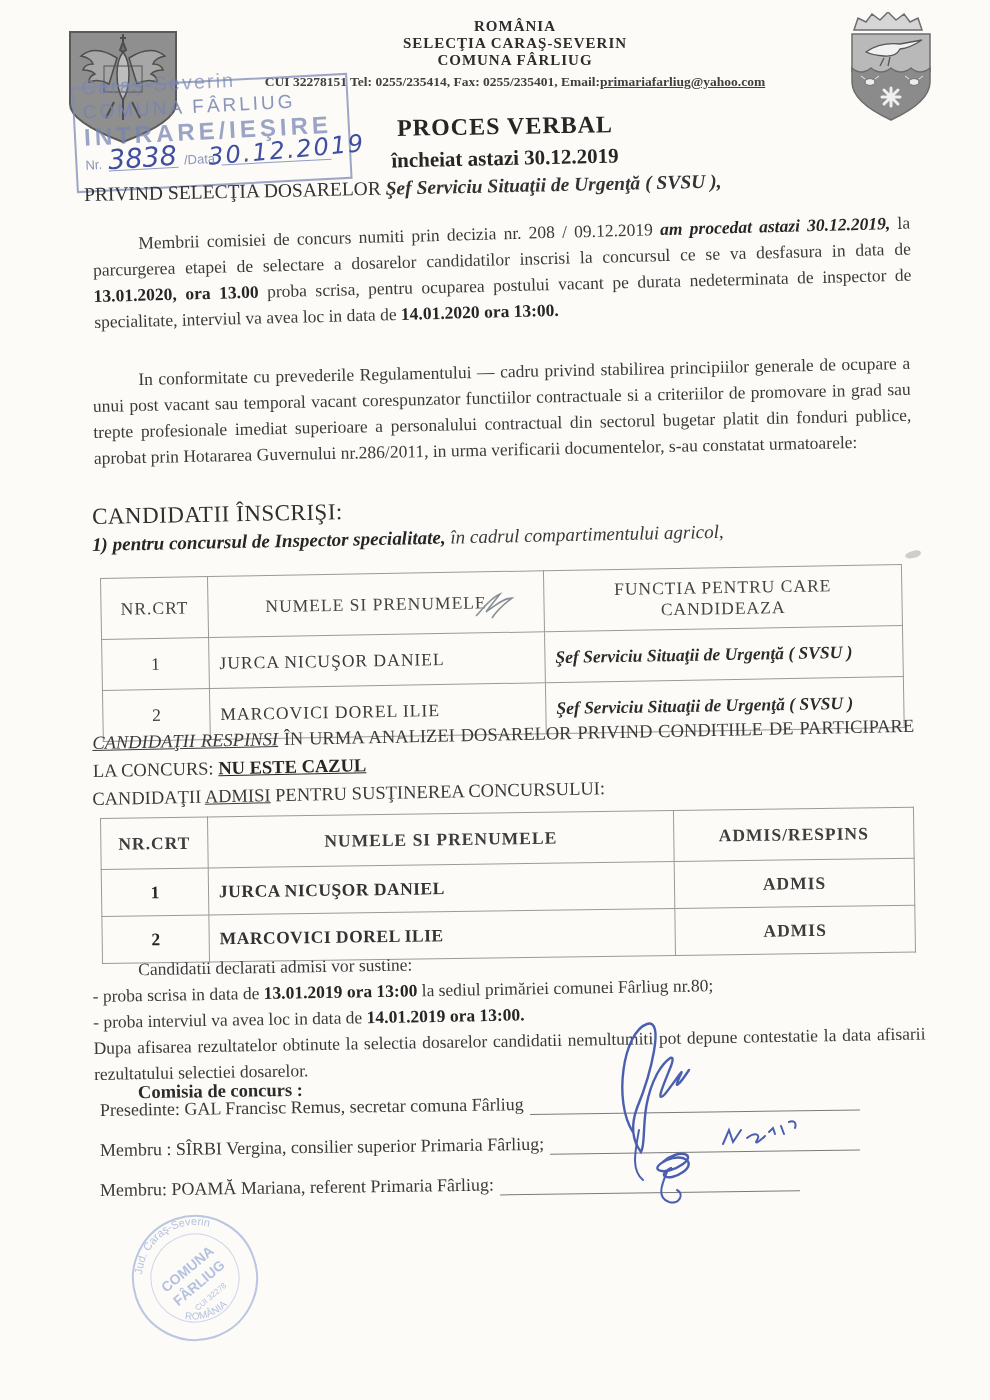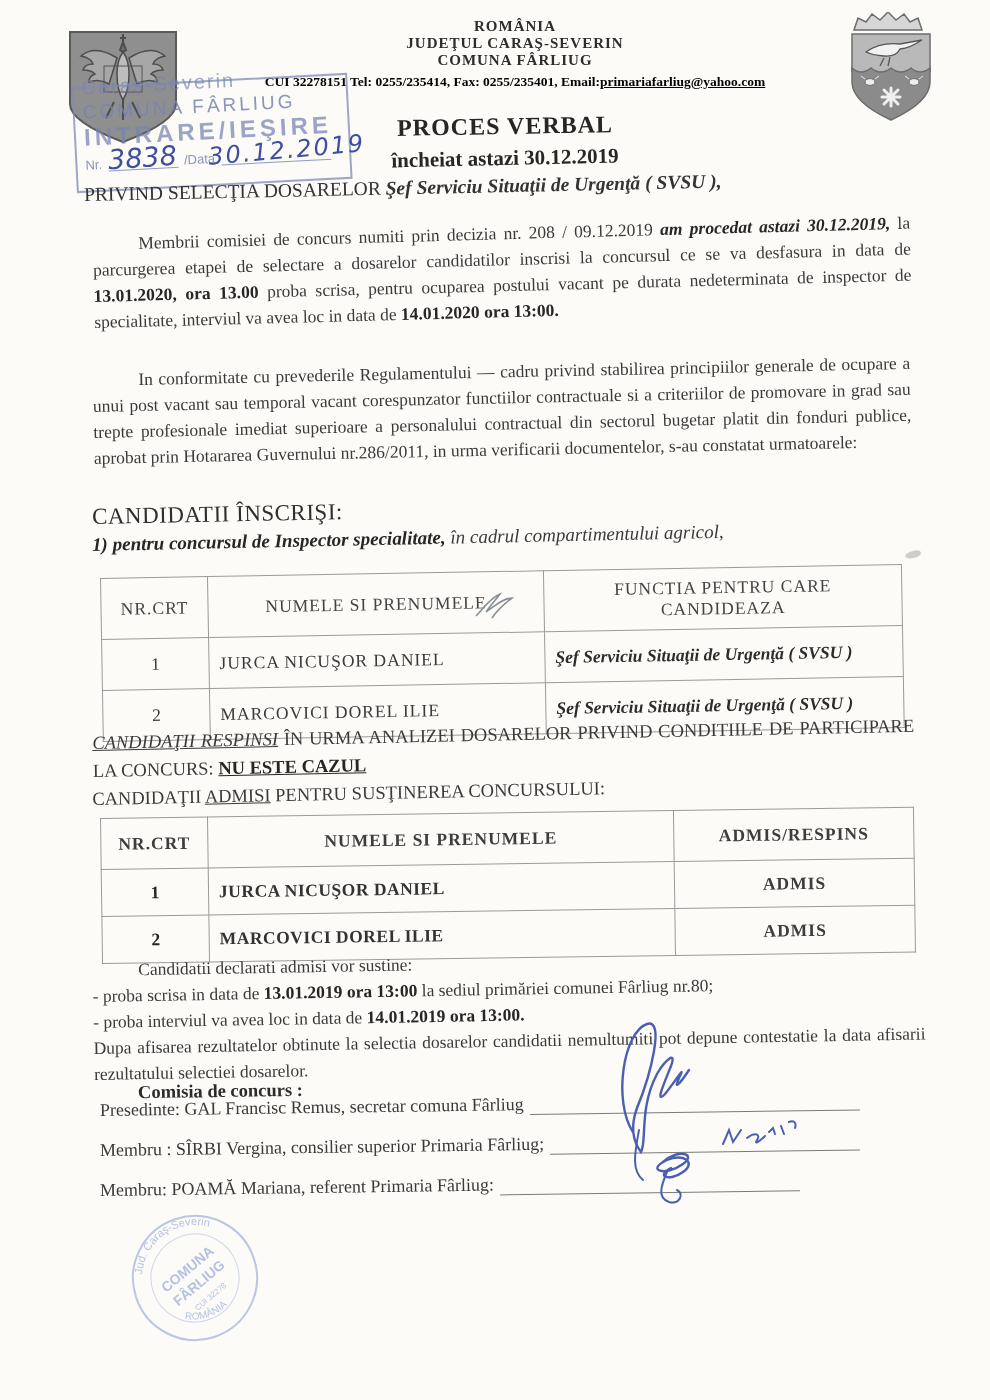--- a/index.html
+++ b/index.html
@@ -9,21 +9,21 @@
   .b{font-weight:bold;color:#262626;}
   .i{font-style:italic;}
   .u{text-decoration:underline;}
   .just{text-align:justify;}
 
   
   .hdr-center{top:18px;left:255px;width:520px;text-align:center;font-weight:bold;color:#2d2d2d;}
   .hdr-center .l1{font-size:15px;letter-spacing:1px;}
   .hdr-center .l2{font-size:15px;letter-spacing:1px;}
   .hdr-center .l3{font-size:15px;letter-spacing:1px;}
-  .contact{top:74px;left:215px;width:600px;font-size:13.5px;font-weight:bold;color:#000000;text-align:center;}
+  .contact{top:74px;left:215px;width:600px;font-size:13.5px;font-weight:bold;color:#404040;text-align:center;}
 
   
   .reg-stamp{top:80px;left:74px;width:276px;height:106px;border:2px solid rgba(125,138,180,.75);
              transform:rotate(-3deg);color:rgba(118,132,178,.85);font-family:"Liberation Sans",sans-serif;
              overflow:visible;padding:2px 8px;box-sizing:border-box;}
   .reg-stamp .s1{font-size:20px;letter-spacing:2px;margin-top:-14px;opacity:.8;}
   .reg-stamp .s2{font-size:19px;letter-spacing:3px;margin-top:2px;}
   .reg-stamp .s3{font-size:24px;letter-spacing:4px;font-weight:bold;opacity:.85;}
   .reg-stamp .s4{font-size:13px;margin-top:6px;display:flex;align-items:flex-end;gap:6px;}
   .dashline{display:inline-block;width:70px;border-bottom:1px solid rgba(118,132,178,.8);}
@@ -100,21 +100,21 @@
     <g fill="#ededed" stroke="#6d6d6d" stroke-width="1">
       <ellipse cx="42" cy="70" rx="5" ry="3.4"></ellipse>
         <path d="M37 67 l-4 -3 M47 67 l4 -3" stroke="#ededed"></path>
       <ellipse cx="86" cy="70" rx="5" ry="3.4"></ellipse>
         <path d="M81 67 l-4 -3 M91 67 l4 -3" stroke="#ededed"></path>
     </g>
   </svg>
 
   <div class="abs hdr-center">
     <div class="l1">ROMÂNIA</div>
-    <div class="l2">JUDEŢUL CARAŞ-SEVERIN</div>
+    <div class="l2">SELECŢIA CARAŞ-SEVERIN</div>
     <div class="l3">COMUNA FÂRLIUG</div>
   </div>
   <div class="abs contact">
     <span>CUI 32278151 Tel: 0255/235414, Fax: 0255/235401, Email:</span><span class="u">primariafarliug@yahoo.com</span>
   </div>
 
   <div class="abs reg-stamp">
     <div class="s1">Caraş-Severin</div>
     <div class="s2">COMUNA FÂRLIUG</div>
     <div class="s3">INTRARE/IEŞIRE</div>

